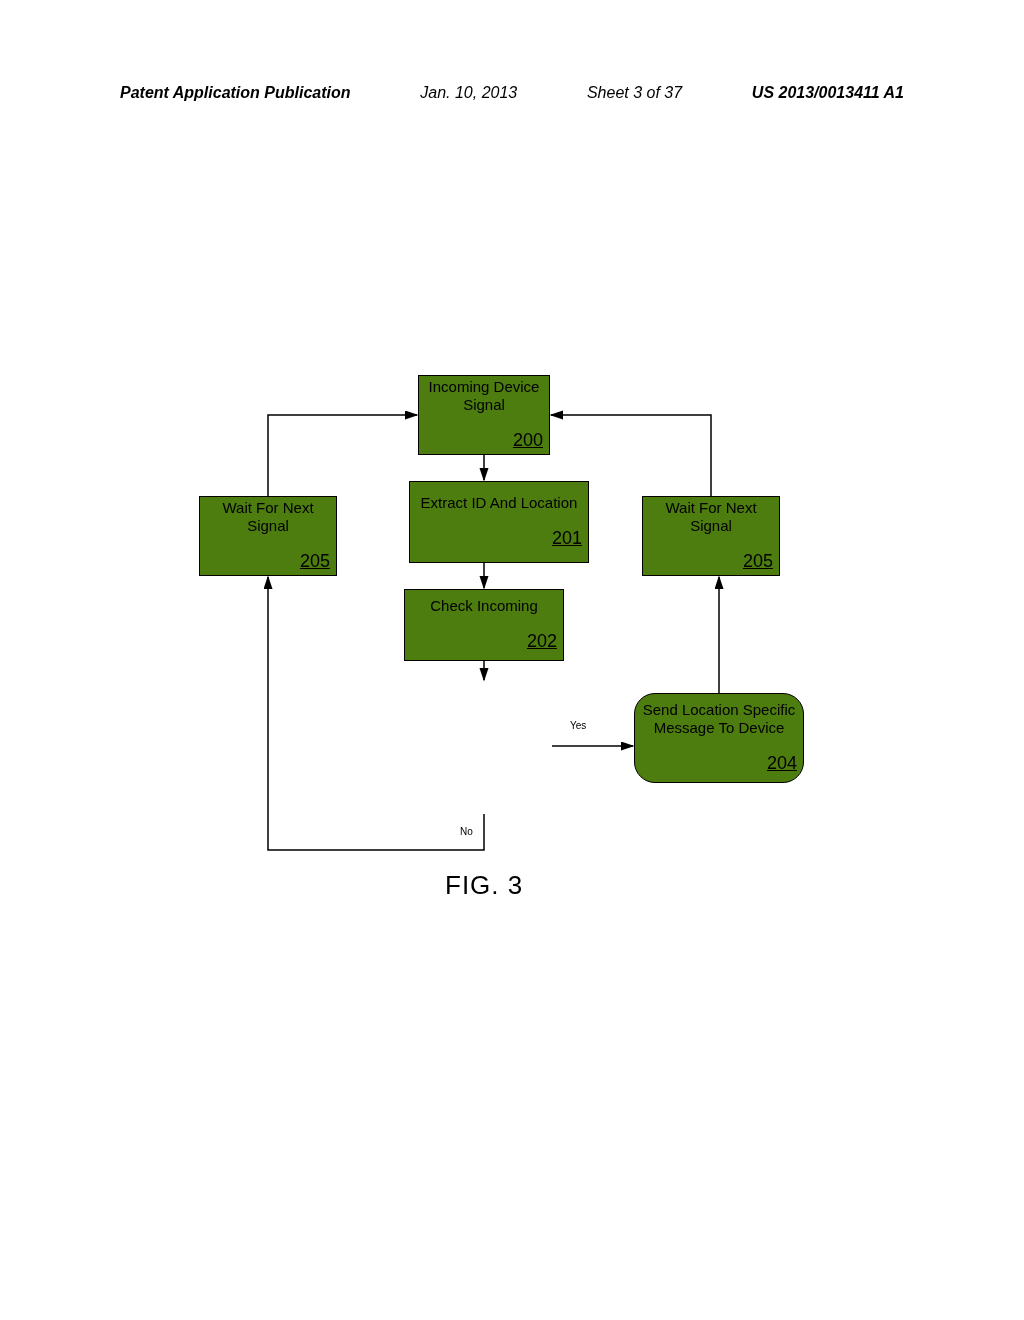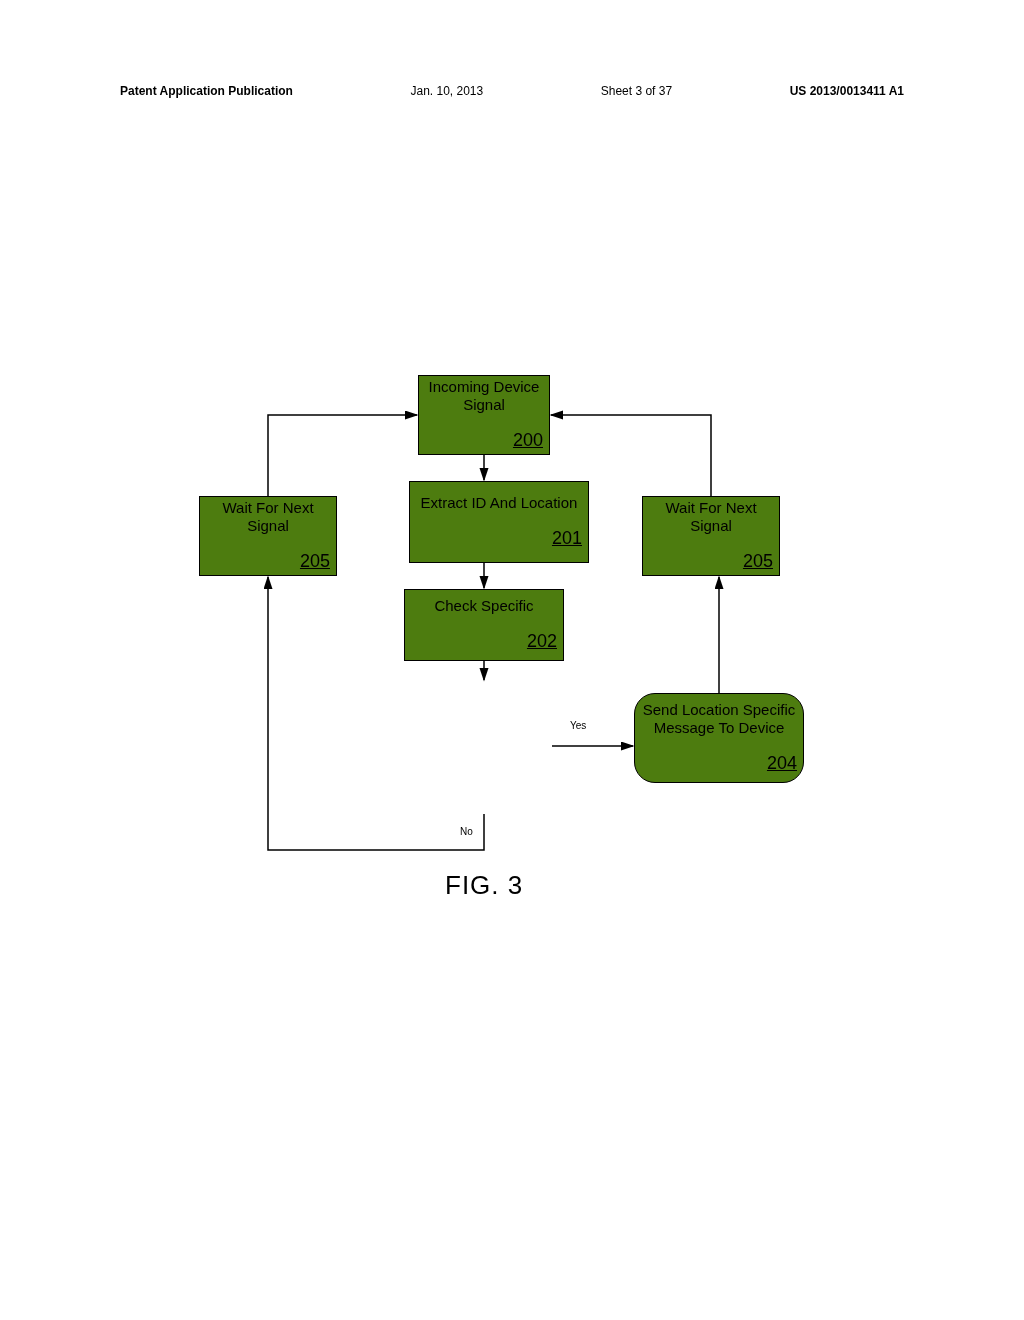--- a/index.html
+++ b/index.html
@@ -12,21 +12,22 @@
     color: #000;
   }
   .page-header {
     position: absolute;
     top: 84px;
     left: 120px;
     right: 120px;
     display: flex;
     justify-content: space-between;
     align-items: baseline;
-    font-size: 12px;
+    font-size: 16px;
+    font-style: italic;
   }
   .page-header .pub { font-weight: bold; }
   .page-header .date { }
   .page-header .sheet { }
   .page-header .pubnum { font-weight: bold; }
 
   .diagram {
     position: absolute;
     left: 0;
     top: 0;
@@ -119,21 +120,21 @@
     <div>Incoming Device Signal</div>
     <div class="ref">200</div>
   </div>
 
   <div class="box" style="left:409px; top:481px; width:180px; height:82px;">
     <div>Extract ID And Location</div>
     <div class="ref">201</div>
   </div>
 
   <div class="box" style="left:404px; top:589px; width:160px; height:72px;">
-    <div>Check Specific</div>
+    <div>Check Incoming</div>
     <div class="ref">202</div>
   </div>
 
 
   <div class="box" style="left:634px; top:693px; width:170px; height:90px;border-radius:21px;">
     <div>Send Location Specific Message To Device</div>
     <div class="ref">204</div>
   </div>
 
   <div class="box" style="left:199px; top:496px; width:138px; height:80px;">

